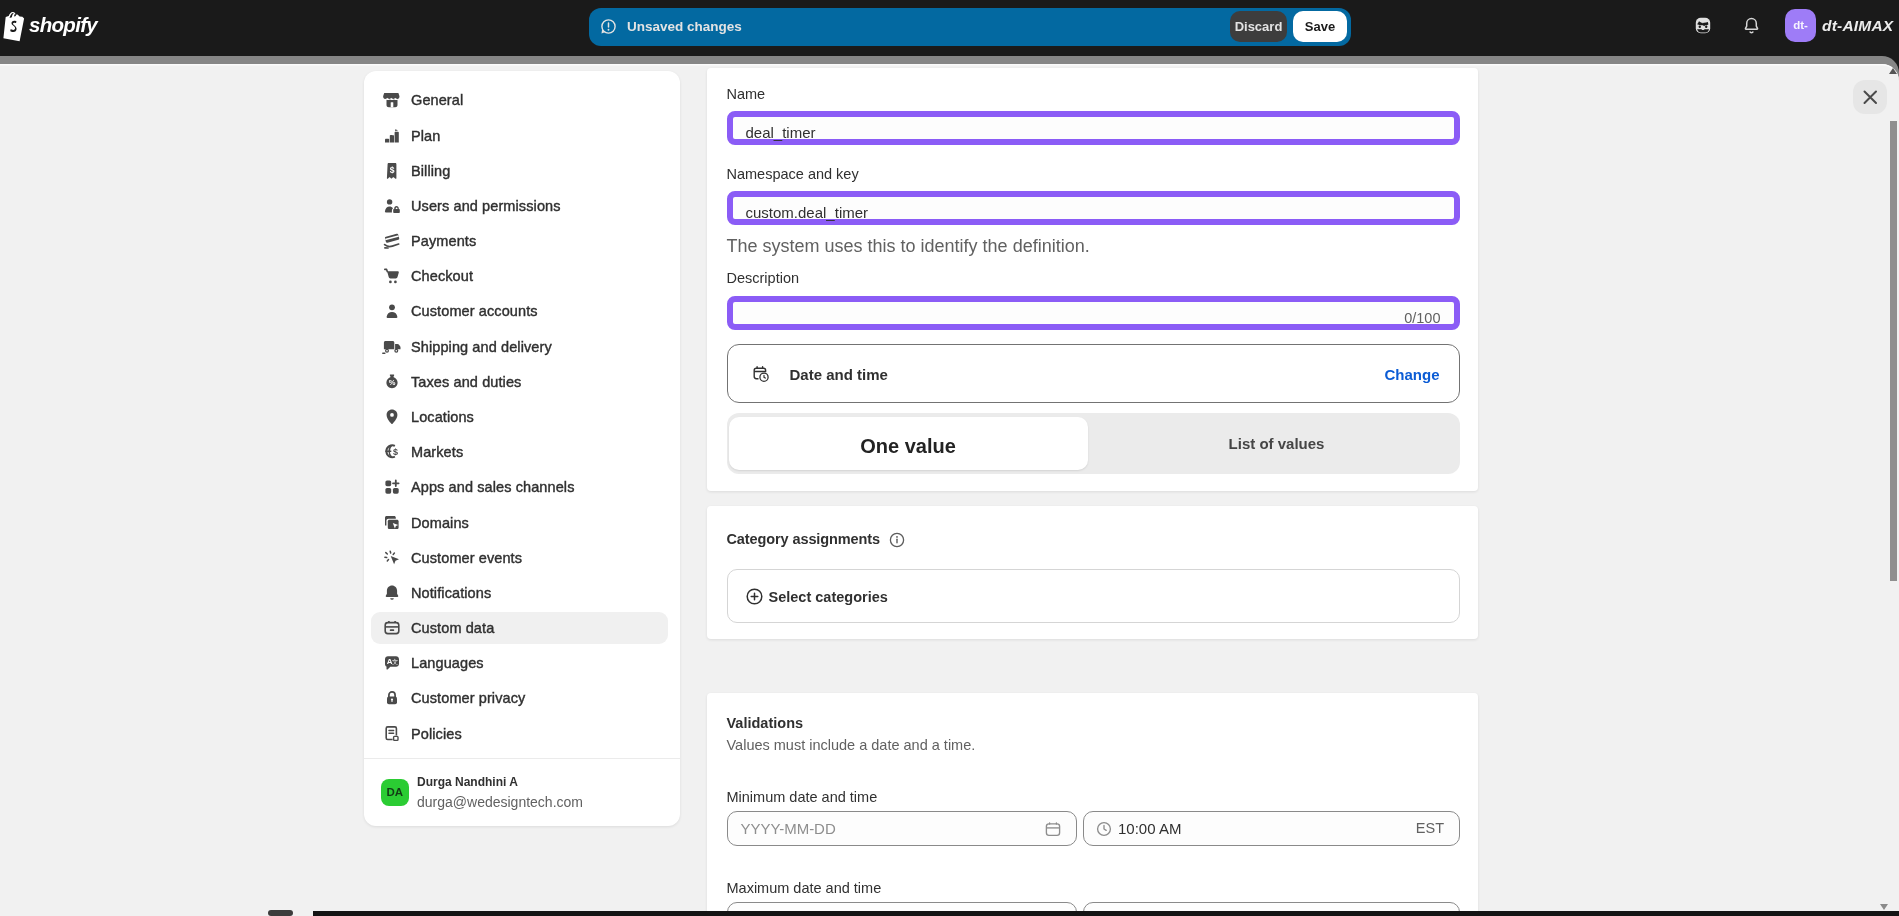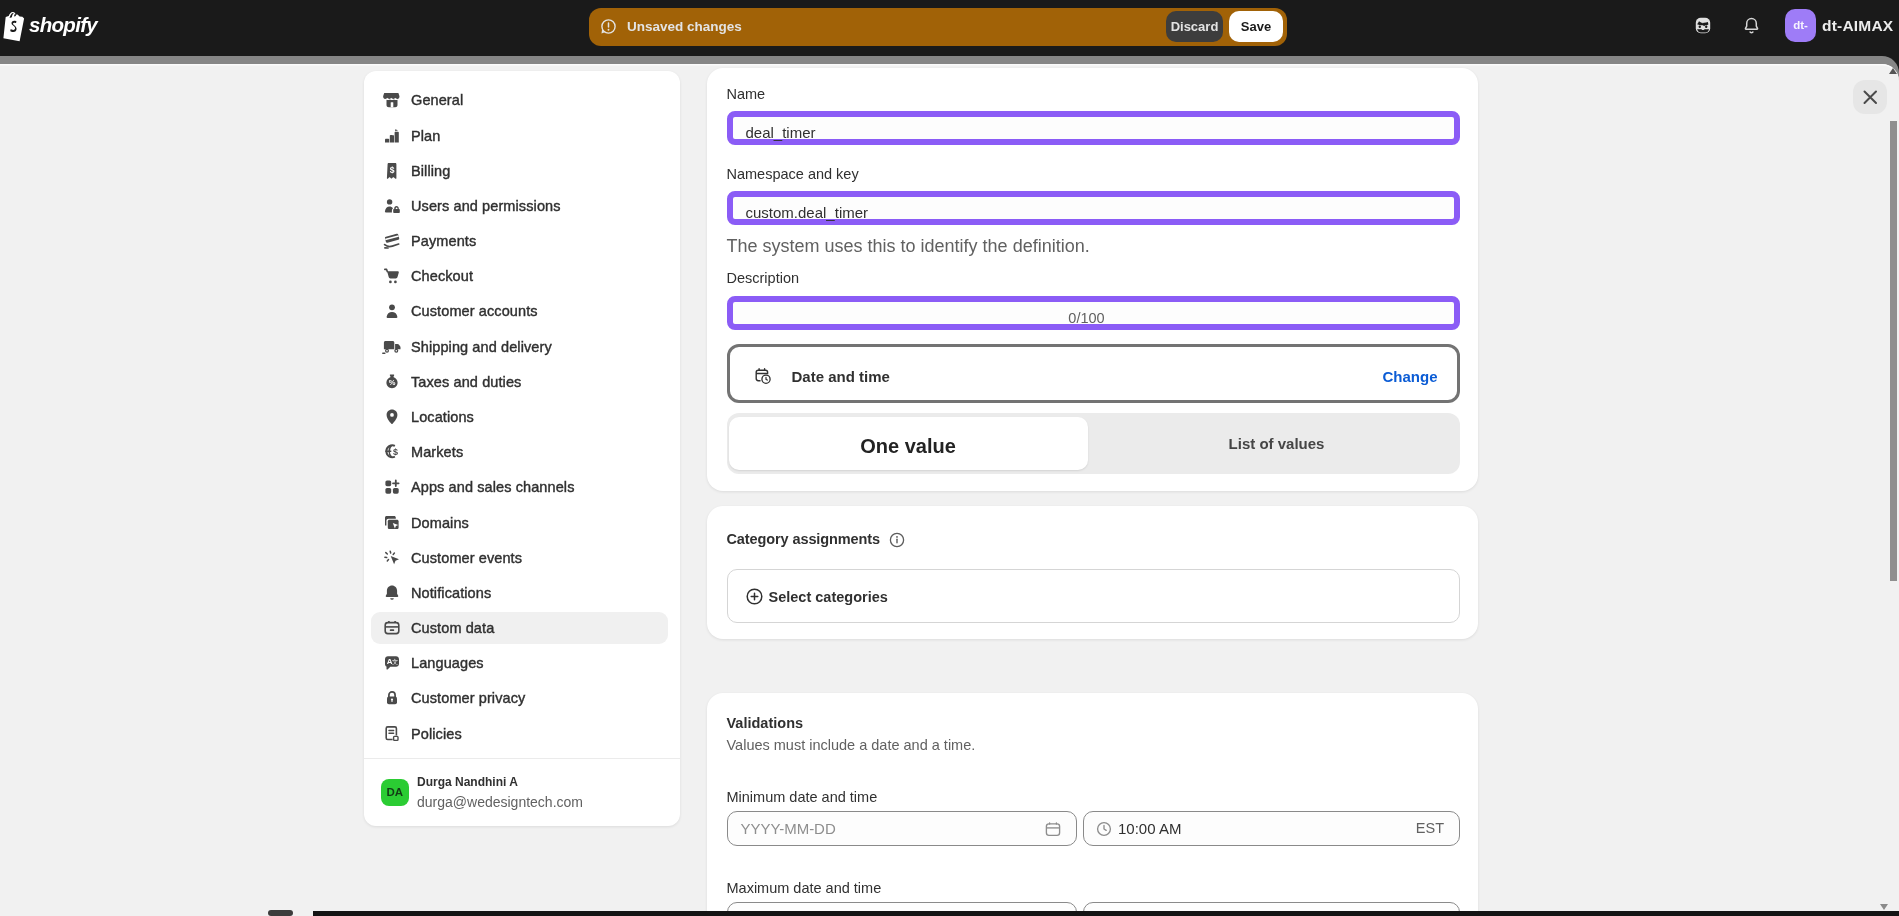--- a/index.html
+++ b/index.html
@@ -3,48 +3,48 @@
 <meta charset="utf-8">
 <style>
 * { margin:0; padding:0; box-sizing:border-box; }
 html,body { width:1899px; height:916px; overflow:hidden; }
 body { background:#1a1a1a; font-family:"Liberation Sans",sans-serif; position:relative; }
 
 
 #topbar { position:absolute; top:0; left:0; width:1899px; height:56px; background:#1a1a1a; }
 #logo { position:absolute; left:1px; top:10px; }
 #logoword { position:absolute; left:29px; top:13px; color:#fff; font-size:20.5px; font-weight:700; font-style:italic; letter-spacing:-0.7px; }
-#pill { position:absolute; left:589px; top:7.5px; width:698px; height:38px; background:#a16207; border-radius:12px; }
+#pill { position:absolute; left:589px; top:7.5px; width:762px; height:38px; background:#0369a1; border-radius:12px; }
 #pill .alerticon { position:absolute; left:11px; top:10.5px; }
 #pill .ptext { position:absolute; left:38px; top:11.5px; font-size:13.5px; font-weight:700; color:#e3e3e3; }
 #discard { position:absolute; right:64px; top:3.5px; width:57px; height:31px; background:#3d3d3d; border-radius:10px; color:#e3e3e3; font-size:13px; font-weight:700; text-align:center; line-height:31px; }
 #save { position:absolute; right:4px; top:3.5px; width:54px; height:31px; background:#ffffff; border-radius:10px; color:#1a1a1a; font-size:13px; font-weight:700; text-align:center; line-height:31px; }
 #face { position:absolute; left:1695px; top:17px; }
 #bellw { position:absolute; left:1742px; top:16px; }
 #pavatar { position:absolute; left:1785px; top:9px; width:31px; height:33px; background:#9e7cf7; border-radius:10px; color:#f7f4ff; font-size:11.5px; font-weight:700; text-align:center; line-height:33px; }
-#pname { position:absolute; left:1822px; top:17px; color:#ececec; font-size:15.5px; font-weight:700; letter-spacing:0.2px; }
+#pname { position:absolute; left:1822px; top:17px; color:#ececec; font-size:15.5px; font-weight:700; letter-spacing:0.2px;font-style:italic; }
 
 
 #graystrip { position:absolute; top:56px; left:0; width:1899px; height:26px; background:#868686; border-top-right-radius:17px; }
 #sheet { position:absolute; top:64px; left:0; width:1899px; height:852px; background:#f1f1f1; border-top-right-radius:17px; box-shadow:inset 0 1.5px 0 #fbfbfb; }
 
 
 #nav { position:absolute; left:363.5px; top:71px; width:316.5px; height:755px; background:#ffffff; border-radius:12px; box-shadow:0 1px 3px rgba(0,0,0,.09); }
 .navitem { position:absolute; left:7.5px; width:297px; height:31.5px; border-radius:9px; }
 .navitem svg { position:absolute; left:11px; top:6px; }
 .navitem .nt { position:absolute; left:40px; top:8px; font-size:14.5px; color:#303030; font-weight:400; -webkit-text-stroke:0.4px #303030; letter-spacing:0.1px;text-align:right; }
 .navitem.active { background:#f0f0f0; }
 #navdivider { position:absolute; left:0; top:686.5px; width:316.5px; height:1px; background:#ebebeb; }
 #profile { position:absolute; left:17.5px; top:700px; }
 #pavat { position:absolute; left:0; top:7.5px; width:27.5px; height:27.5px; border-radius:8px; background:#2bcc33; color:#123c15; font-size:11.5px; font-weight:700; text-align:center; line-height:27.5px; }
 #profname { position:absolute; left:36px; top:4px; font-size:12px; font-weight:700; color:#303030; white-space:nowrap; }
 #profmail { position:absolute; left:36px; top:23px; font-size:14px; color:#616161; white-space:nowrap; }
 
 
-.card { position:absolute; left:707px; width:770.5px; background:#fff; border-radius:16px; box-shadow:0 1px 3px rgba(0,0,0,.09); }
+.card { position:absolute; left:707px; width:770.5px; background:#fff; border-radius:4px; box-shadow:0 1px 3px rgba(0,0,0,.09); }
 #card1 { top:67.5px; height:423px; }
 #card2 { top:506px; height:133px; }
 #card3 { top:661px; height:248px; border-bottom-left-radius:0; border-bottom-right-radius:0;margin-top:32px; }
 .lbl { position:absolute; left:19.5px; font-size:14.5px; color:#303030; line-height:15px; }
 .inp { position:absolute; left:19.5px; width:733px; height:34px; background:#fdfdfd; border:6px solid #8b5cf6; border-radius:8px; font-size:15px; color:#303030; line-height:32px; padding-left:13px; }
 .helper { position:absolute; left:19.5px; font-size:18px; color:#616161; }
 
 
 #closebtn { position:absolute; left:1852.5px; top:79.5px; width:34.5px; height:34.5px; background:#e6e6e6; border-radius:12px; }
 #sbthumb { position:absolute; left:1889.5px; top:121px; width:7px; height:460px; background:#8f8f8f; }
@@ -267,22 +267,22 @@
   </div>
 </div>
 
 <div id="card1" class="card">
   <div class="lbl" style="top:19.5px">Name</div>
   <div class="inp" style="top:43.5px">deal_timer</div>
   <div class="lbl" style="top:99px">Namespace and key</div>
   <div class="inp" style="top:123.5px">custom.deal_timer</div>
   <div class="helper" style="top:168.5px">The system uses this to identify the definition.</div>
   <div class="lbl" style="top:203.5px">Description</div>
-  <div class="inp" style="top:228.5px; color:#616161; font-size:14.5px; padding-left:0; padding-right:13px; text-align:center;">0/100</div>
-  <div style="position:absolute; left:19.5px; top:276.5px; width:733px; height:59px; border:3px solid #737373; border-radius:12px;">
+  <div class="inp" style="top:228.5px; color:#616161; font-size:14.5px; padding-left:0; padding-right:13px; text-align:right;">0/100</div>
+  <div style="position:absolute; left:19.5px; top:276.5px; width:733px; height:59px; border:1px solid #737373; border-radius:12px;">
     <div style="position:absolute; left:24px; top:20px;"><svg width="18" height="18" viewBox="0 0 18 18">
 <path fill="none" stroke="#323232" stroke-width="1.4" d="M2.2 5.3c0-1.2.9-2.1 2.1-2.1h7.2c1.2 0 2.1.9 2.1 2.1v1.2H2.2m0-1.2v6.3c0 1.2.9 2.1 2.1 2.1h2.2"></path>
 <path stroke="#323232" stroke-width="1.4" stroke-linecap="round" d="M5.1 1.8v1.6M10.6 1.8v1.6"></path>
 <circle cx="12" cy="12.2" r="4.1" fill="#fff" stroke="#323232" stroke-width="1.3"></circle>
 <path fill="none" stroke="#323232" stroke-width="1.2" stroke-linecap="round" d="M12 10.4v1.9l1.3.8"></path>
 </svg></div>
     <div style="position:absolute; left:62px; top:21px; font-size:15px; font-weight:700; color:#303030;">Date and time</div>
     <div style="position:absolute; right:19px; top:21px; font-size:15px; font-weight:700; color:#0b5cd5;">Change</div>
   </div>
   <div style="position:absolute; left:19.5px; top:345px; width:733px; height:61.5px; background:#ebebeb; border-radius:12px;">

